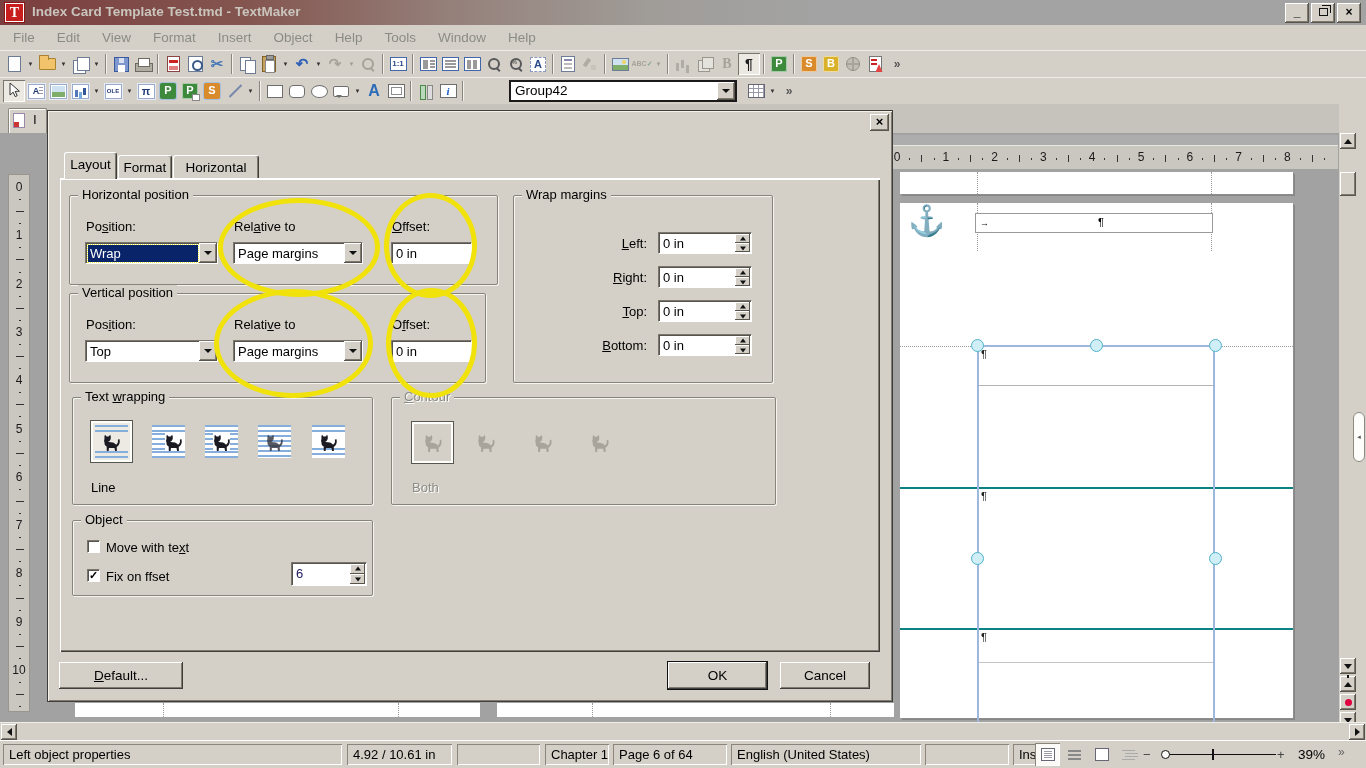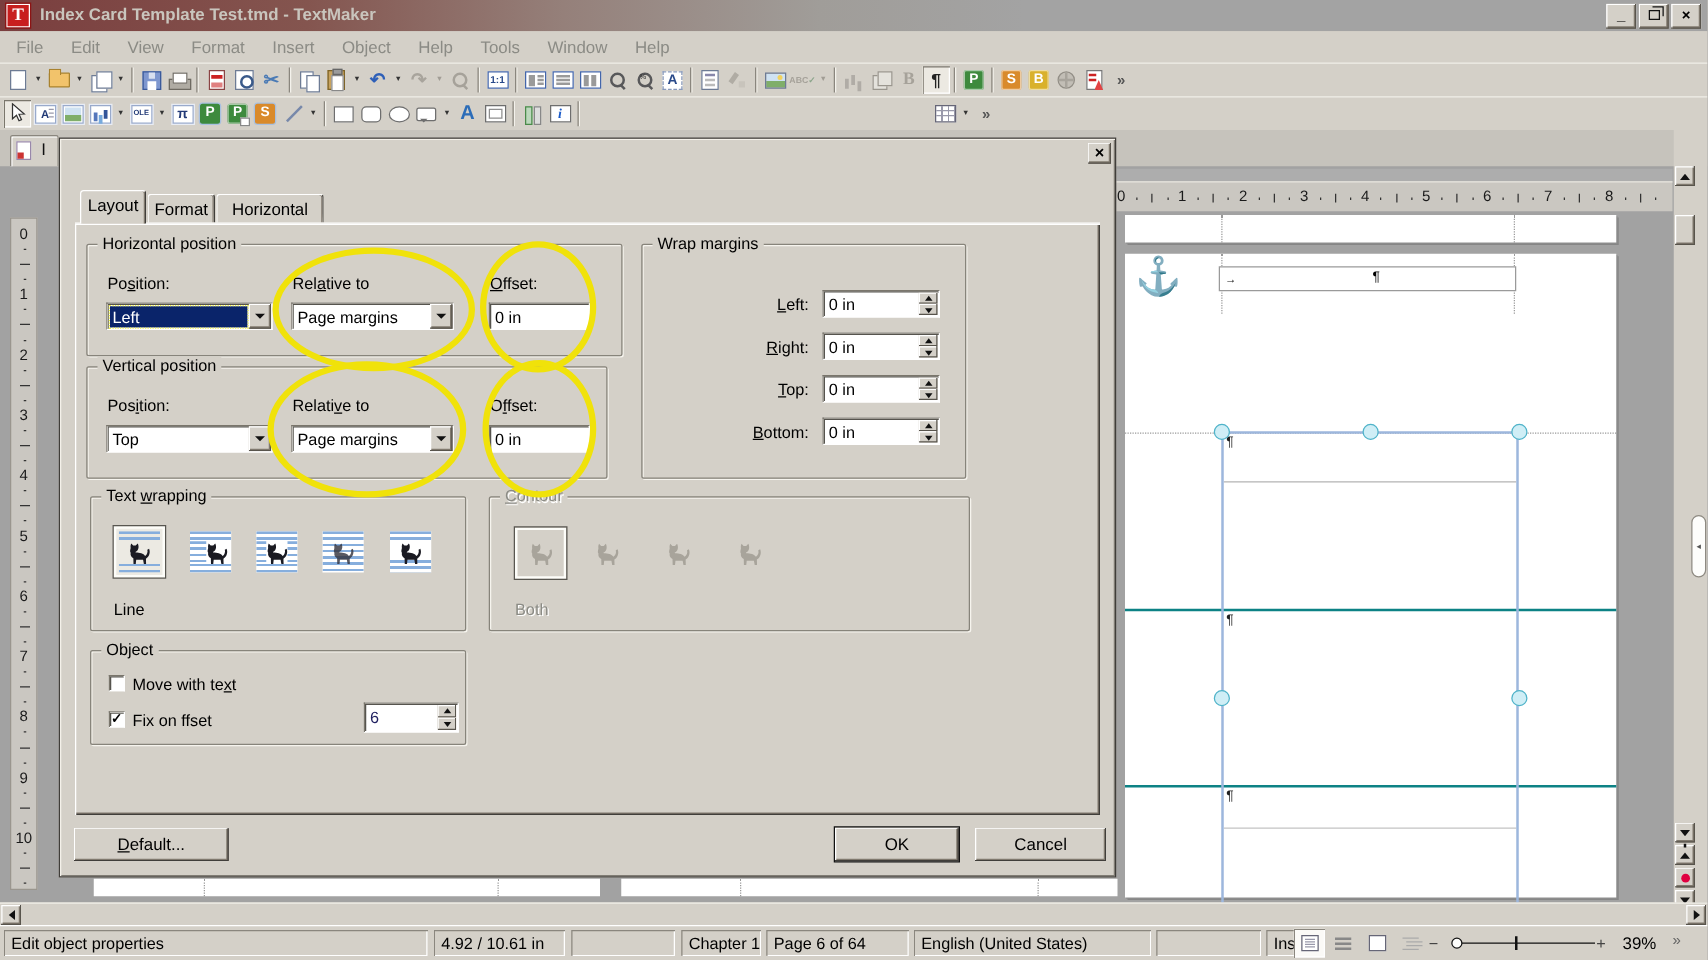--- a/index.html
+++ b/index.html
@@ -396,20 +396,26 @@
       <span class="i-framebox"></span>
     </span>
     <span class="tsep"></span>
     <span class="tico">
       <span class="i-chain"></span>
     </span>
     <span class="tico">
       <span class="i-frameinfo">i</span>
     </span>
     <span class="tsep"></span>
+    <div id="grpcombo">
+    <span class="cval">Group42</span>
+    <span class="cbtn raised">
+        <span class="darr"></span>
+      </span>
+  </div>
   <div id="tb2b" style="position:absolute;left:745px;top:2px;display:flex;align-items:center">
       <span class="tico">
         <span class="i-table"></span>
       </span>
       <span class="tdd" style="font-size: 6px;">▼</span>
       <span class="tico">
         <span class="i-chev">»</span>
       </span>
     </div>
 </div>
@@ -586,21 +592,21 @@
 <div id="statusbar">
   <div id="zoomwrap" style="left:1135px;width:231px">
     <span style="position:absolute;left:8px;top:6px;color:#444;font-size:13px">−</span>
     <div style="position:absolute;left:31px;top:13px;width:110px;height:1px;background:#111"></div>
     <div style="position:absolute;left:77px;top:8px;width:2px;height:11px;background:#111"></div>
     <div style="position:absolute;left:26px;top:9px;width:9px;height:9px;border:1px solid #111;border-radius:50%;background:#fdfdfb"></div>
     <span style="position:absolute;left:142px;top:6px;color:#444;font-size:13px">+</span>
     <span style="position:absolute;left:163px;top:6px;font-size:13.5px">39%</span>
     <span style="position:absolute;left:203px;top:4px;color:#666;font-size:12px">»</span>
   </div>
-<div class="scell" style="left: 3px; width: 339px;">Edit object properties</div>
+<div class="scell" style="left: 3px; width: 339px;">Left object properties</div>
     <div class="scell" style="left: 347px; width: 105px;">4.92 / 10.61 in</div>
     <div class="scell" style="left: 457px; width: 83px;"></div>
     <div class="scell" style="left: 545px; width: 64px;">Chapter 1</div>
     <div class="scell" style="left: 613px; width: 114px;">Page 6 of 64</div>
     <div class="scell" style="left: 731px; width: 190px;">English (United States)</div>
     <div class="scell" style="left: 925px; width: 84px;"></div>
     <div class="scell" style="left: 1013px; width: 36px;">Ins</div>
     <div class="vmbtn active" style="left: 1035px;">
       <div class="vmi" style="border: 1px solid rgb(102, 102, 119); background: rgb(255, 255, 255);">
         <i style="position:absolute;left:2px;top:2px;width:8px;height:1px;background:#99a;box-shadow:0 2px 0 #99a,0 4px 0 #99a,0 6px 0 #99a"></i>
@@ -626,21 +632,21 @@
   <div class="tab" style="left:16px;top:41px;width:53px;height:27px;z-index:3"><span>Layout</span></div>
   <div class="tab" style="left:70px;top:44px;width:54px;height:24px"><span>Format</span></div>
   <div class="tab" style="left:125px;top:44px;width:86px;height:24px"><span>Horizontal</span></div>
   <div id="panel">
 
     <div class="group" style="left:9px;top:16px;width:429px;height:90px">
       <span class="glabel">Horizontal position</span>
       <span class="dlabel" style="left:16px;top:23px">Po<u>s</u>ition:</span>
       <div class="combo" style="left:15px;top:46px;width:133px">
         <div class="cfield"></div>
-        <span class="ctext hl">Left</span>
+        <span class="ctext hl">Wrap</span>
         <span class="cbtn2 raised">
             <span class="darr"></span>
           </span>
       </div>
       <span class="dlabel" style="left:164px;top:23px">Rel<u>a</u>tive to</span>
       <div class="combo" style="left:163px;top:46px;width:130px">
         <div class="cfield"></div>
         <span class="ctext">Page margins</span>
         <span class="cbtn2 raised">
             <span class="darr"></span>
@@ -799,21 +805,21 @@
     </div>
 
 
   </div>
   <div class="btn" style="left:11px;top:551px;width:124px;height:27px">
       <span><u>D</u>efault...</span>
     </div>
   <div class="btn def" style="left:620px;top:551px;width:99px;height:27px">
       <span>OK</span>
     </div>
-  <div class="btn" style="left:732px;top:551px;width:105px;height:27px">
+  <div class="btn" style="left:732px;top:551px;width:90px;height:27px">
       <span>Cancel</span>
     </div>
 </div>
 
 <div class="halo" style="left:218px;top:198px;width:162px;height:99px"></div>
 <div class="halo" style="left:384px;top:193px;width:93px;height:105px"></div>
 <div class="halo" style="left:214px;top:289px;width:159px;height:109px"></div>
 <div class="halo" style="left:386px;top:288px;width:91px;height:110px"></div>
 
 </body></html>

